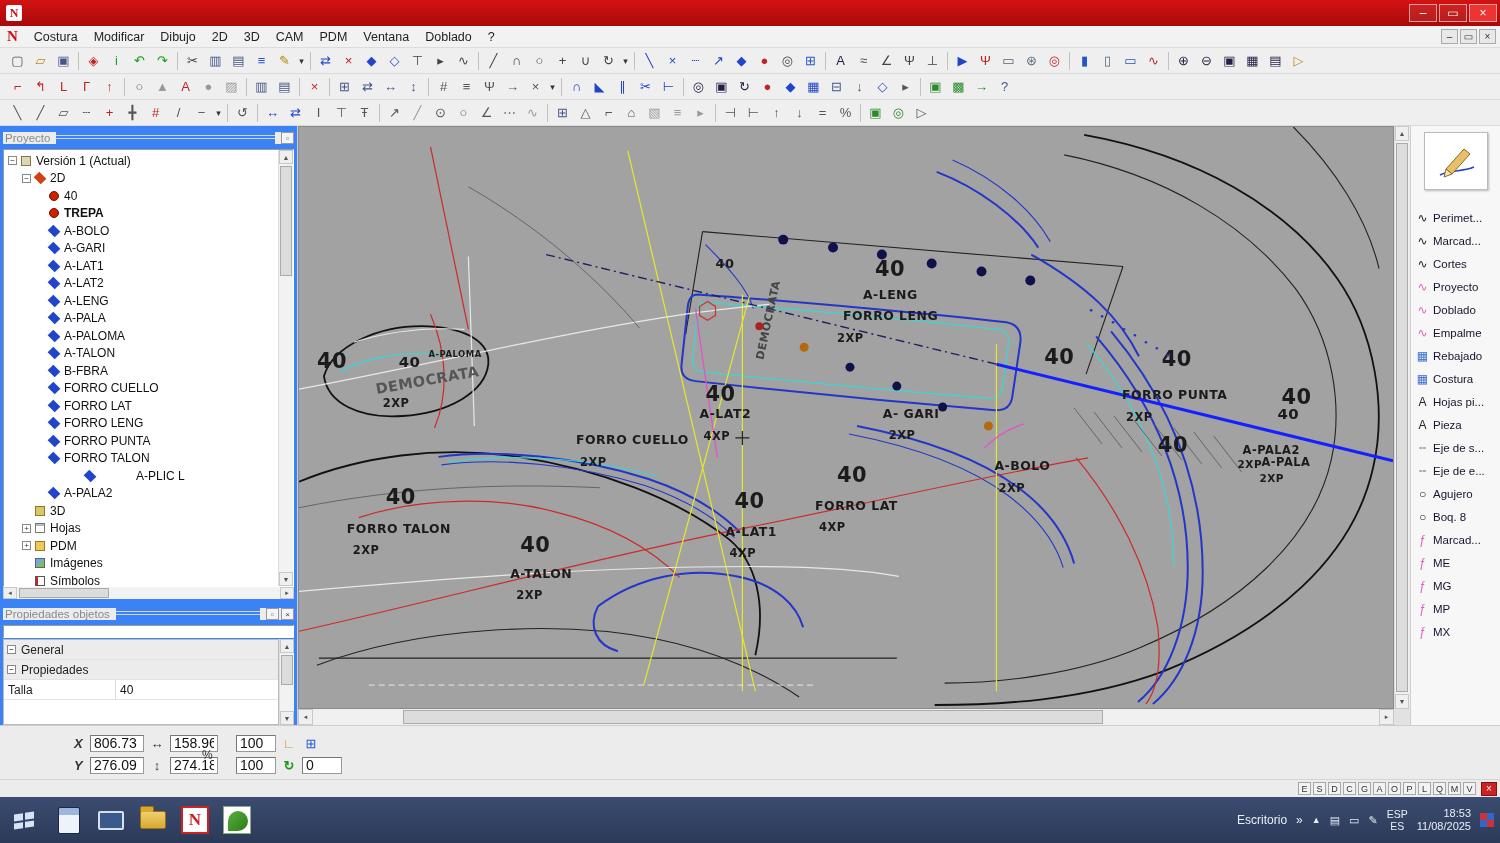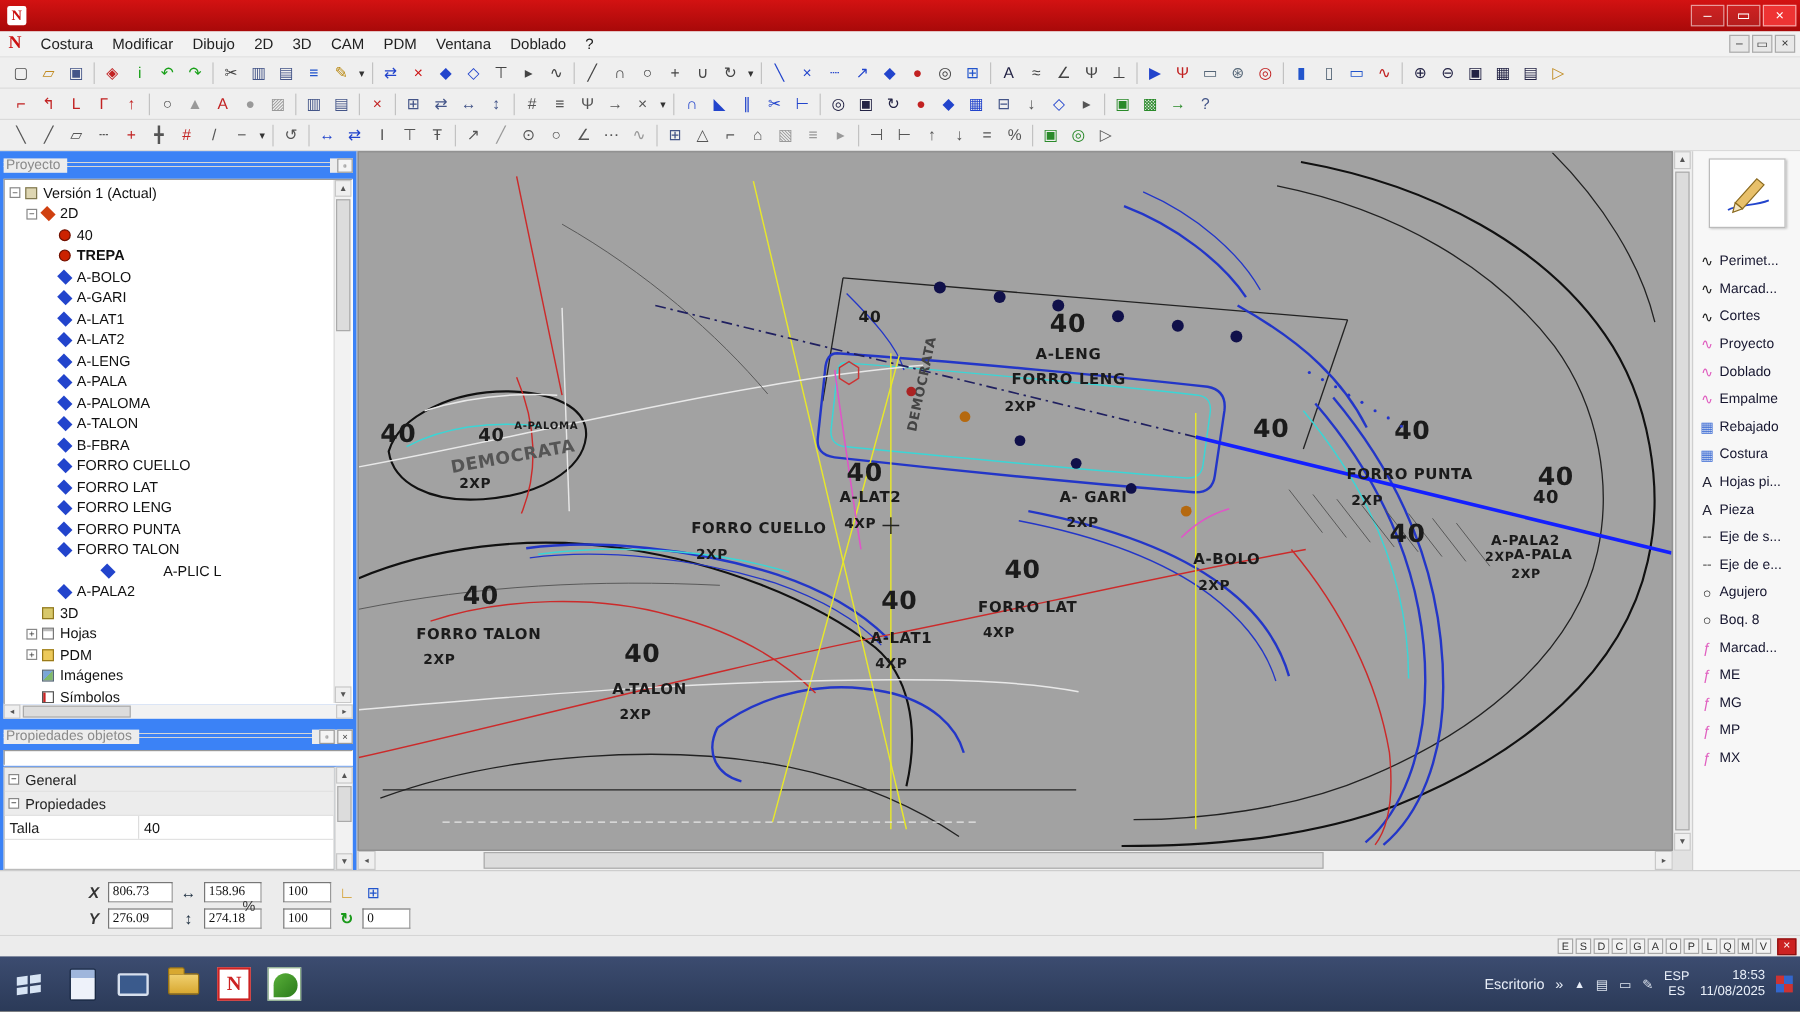--- a/index.html
+++ b/index.html
@@ -106,21 +106,21 @@
 
 .right-panel{width:90px;flex:0 0 90px;background:#f7f7f7;border-left:1px solid #cfcfcf;padding-top:6px;overflow:hidden}
 .sketch-card{width:64px;height:58px;margin:0 auto 16px;background:#fff;border:1px solid #bbb;box-shadow:1px 1px 2px rgba(0,0,0,.25);display:flex;align-items:center;justify-content:center}
 .tool-item{height:23px;display:flex;align-items:center;padding-left:3px;font-size:11.5px;color:#15152e;white-space:nowrap;overflow:hidden;cursor:default}
 .tool-ico{width:17px;flex:0 0 17px;text-align:center;font-size:12px;margin-right:2px}
 
 
 .statusbar{flex:0 0 54px;height:54px;background:#ececec;border-top:1px solid #cdcdcd;position:relative;padding:6px 0 0 74px}
 .sb-row{display:flex;align-items:center;height:22px;gap:4px}
 .sb-axis{font-weight:bold;font-style:italic;font-size:13px;color:#333;width:12px}
-.sb-field{height:17px;border:1px solid #999;border-top-color:#777;border-left-color:#777;background:#fff;font-size:11px;font-family:Liberation Serif, serif;padding:0 3px;color:#111}
+.sb-field{height:17px;border:1px solid #999;border-top-color:#777;border-left-color:#777;background:#fff;font-size:14px;font-family:Liberation Sans, sans-serif;padding:0 3px;color:#111}
 .w54{width:54px}.w46{width:48px}.w40{width:40px}
 .ml14{margin-left:14px}
 .sb-ico{font-size:13px;color:#234;width:18px;text-align:center}
 .sb-ico.orange{color:#d29a22;font-weight:bold}
 .sb-ico.green{color:#1a9a1a;font-weight:bold}
 .sb-ico.blue{color:#2255cc}
 .sb-percent{position:absolute;left:202px;top:22px;font-size:12px;color:#333}
 
 
 .keyrow{flex:0 0 18px;height:18px;background:#ececec;border-top:1px solid #d5d5d5;display:flex;align-items:center;justify-content:flex-end;padding-right:3px;gap:2px}

